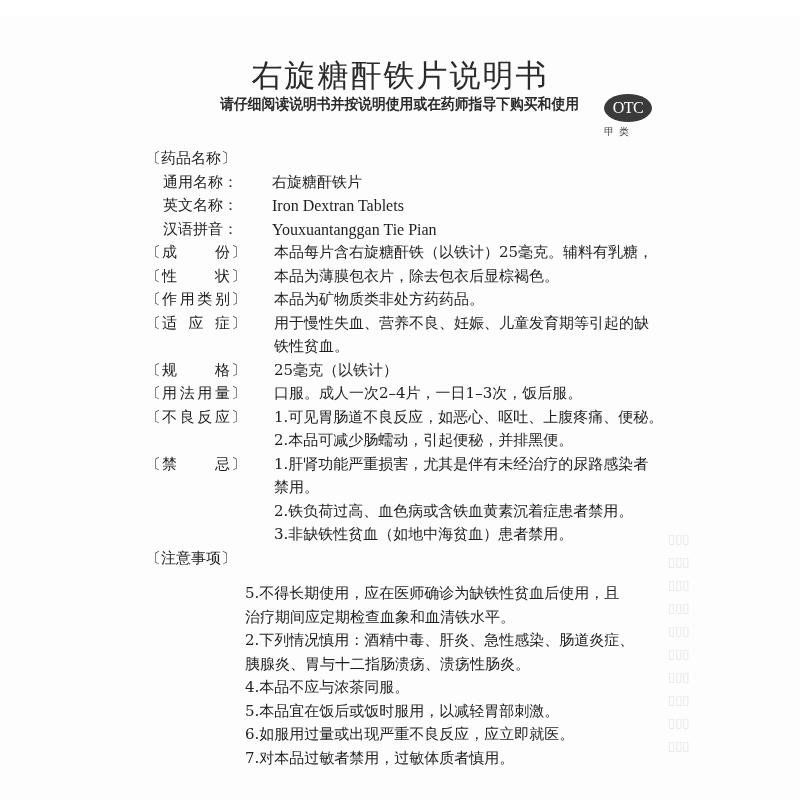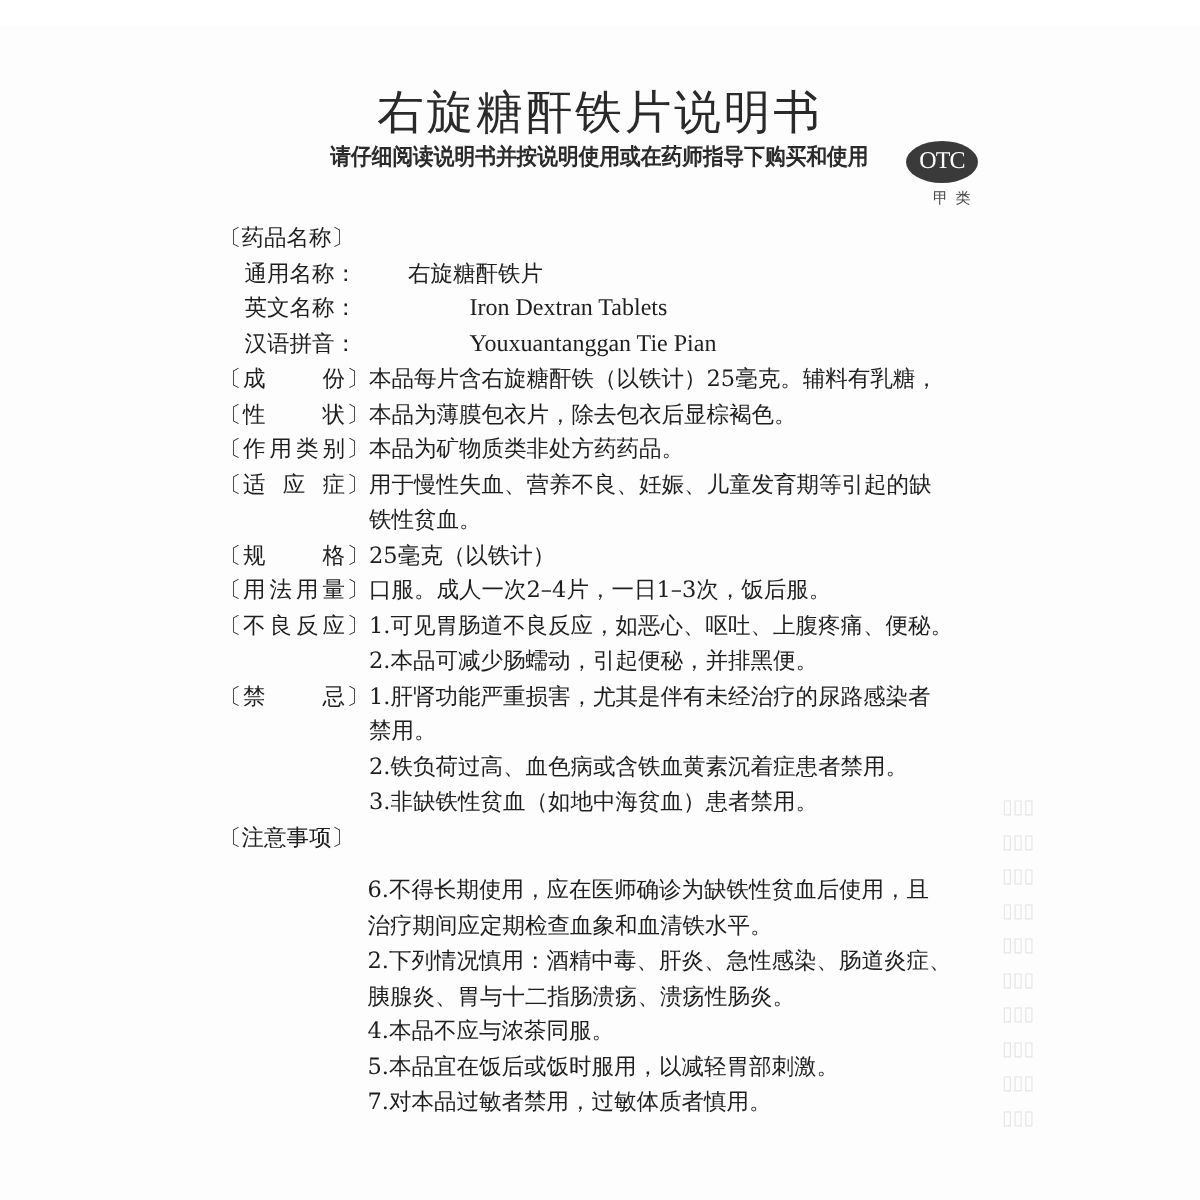--- a/index.html
+++ b/index.html
@@ -67,21 +67,21 @@
       font-size: 16px;
       line-height: 28px;
       text-align: center;
       font-family: "Liberation Serif", "DejaVu Serif", serif;
       letter-spacing: -0.5px;
     }
     .otc-class {
       position: absolute;
       left: 0; top: 31px;
       width: 48px;
-      text-align: right;
+      text-align: left;
       font-size: 10px;
       letter-spacing: 5px;
       color: #444;
       font-family: "DejaVu Sans", "Liberation Sans", sans-serif;
     }
     .content {
       position: absolute;
       left: 146px;
       top: 130px;
       width: 520px;
@@ -109,38 +109,38 @@
       justify-content: space-between;
       padding: 0 1px;
     }
     .body {
       flex: 1 1 auto;
       white-space: normal;
     }
     .body .line {
       display: block;
       white-space: nowrap;
+      margin-left: 28px;
     }
     .sub-row {
       display: flex;
       padding-left: 17px;
       gap: 34px;
     }
     .sub-label {
       flex: 0 0 auto;
       white-space: nowrap;
     }
     .sub-value {
       flex: 1 1 auto;
       white-space: nowrap;
     }
     .latin {
       font-family: "Liberation Serif", "DejaVu Serif", serif;
       font-size: 16px;
-      margin-left: 41px;
     }
     .section-header {
       display: flex;
     }
     .notes-list {
       padding-left: 99px;
       margin-top: 12px;
     }
     .notes-list .line {
       display: block;
@@ -315,24 +315,25 @@
         <span class="line">3.非缺铁性贫血（如地中海贫血）患者禁用。</span>
       </div>
     </div>
 
     <div class="section-header">
       <span>〔</span>
         <span>注意事项</span>
         <span>〕</span>
     </div>
     <div class="notes-list">
-      <span class="line">6.不得长期使用，应在医师确诊为缺铁性贫血后使用，且</span>
+      <span class="line">5.不得长期使用，应在医师确诊为缺铁性贫血后使用，且</span>
       <span class="line">治疗期间应定期检查血象和血清铁水平。</span>
       <span class="line">2.下列情况慎用：酒精中毒、肝炎、急性感染、肠道炎症、</span>
       <span class="line">胰腺炎、胃与十二指肠溃疡、溃疡性肠炎。</span>
       <span class="line">4.本品不应与浓茶同服。</span>
       <span class="line">5.本品宜在饭后或饭时服用，以减轻胃部刺激。</span>
+      <span class="line">6.如服用过量或出现严重不良反应，应立即就医。</span>
       <span class="line">7.对本品过敏者禁用，过敏体质者慎用。</span>
 
     </div>
 
   </div>
 </div>
 
 </body></html>

